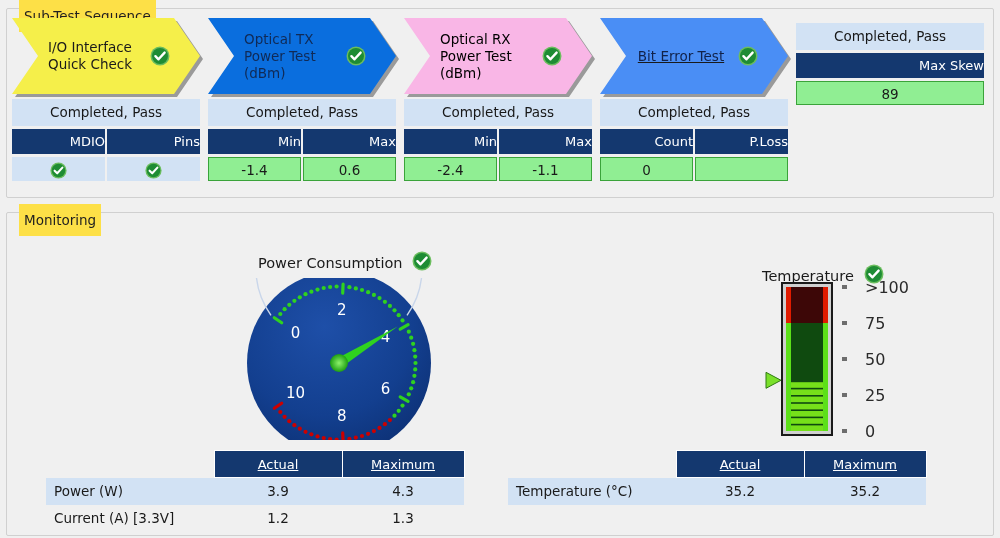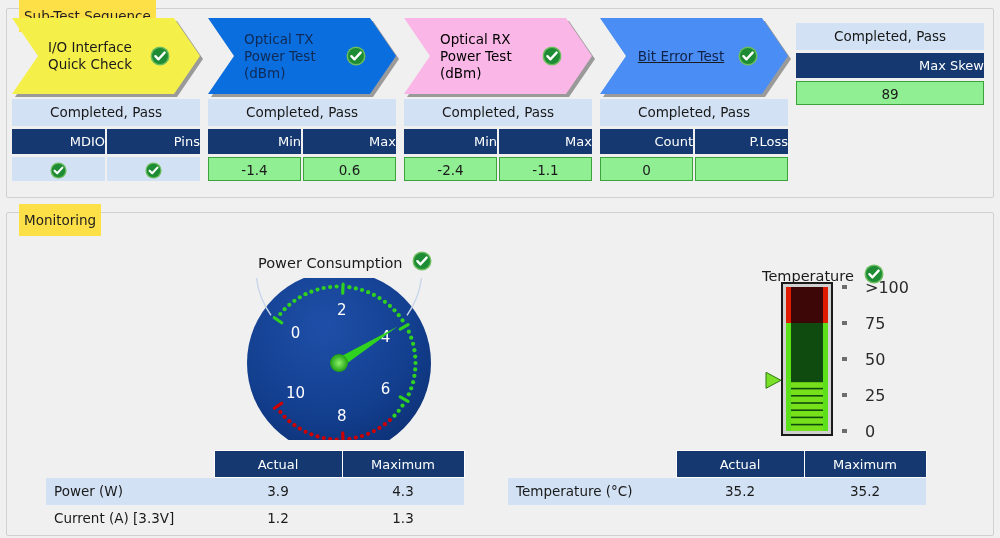--- a/index.html
+++ b/index.html
@@ -165,20 +165,21 @@
     height: 27px;
     box-sizing: border-box;
   }
   .datatable th {
     background: #14386f;
     color: #fff;
     font-weight: normal;
     font-size: 13px;
     text-align: center;
     border: 1px solid #ffffff;
+    text-decoration: underline;
   }
   .datatable th.blank {
     background: transparent;
     border: none;
   }
   .datatable td.rowlabel {
     text-align: left;
     padding-left: 8px;
     white-space: nowrap;
   }

